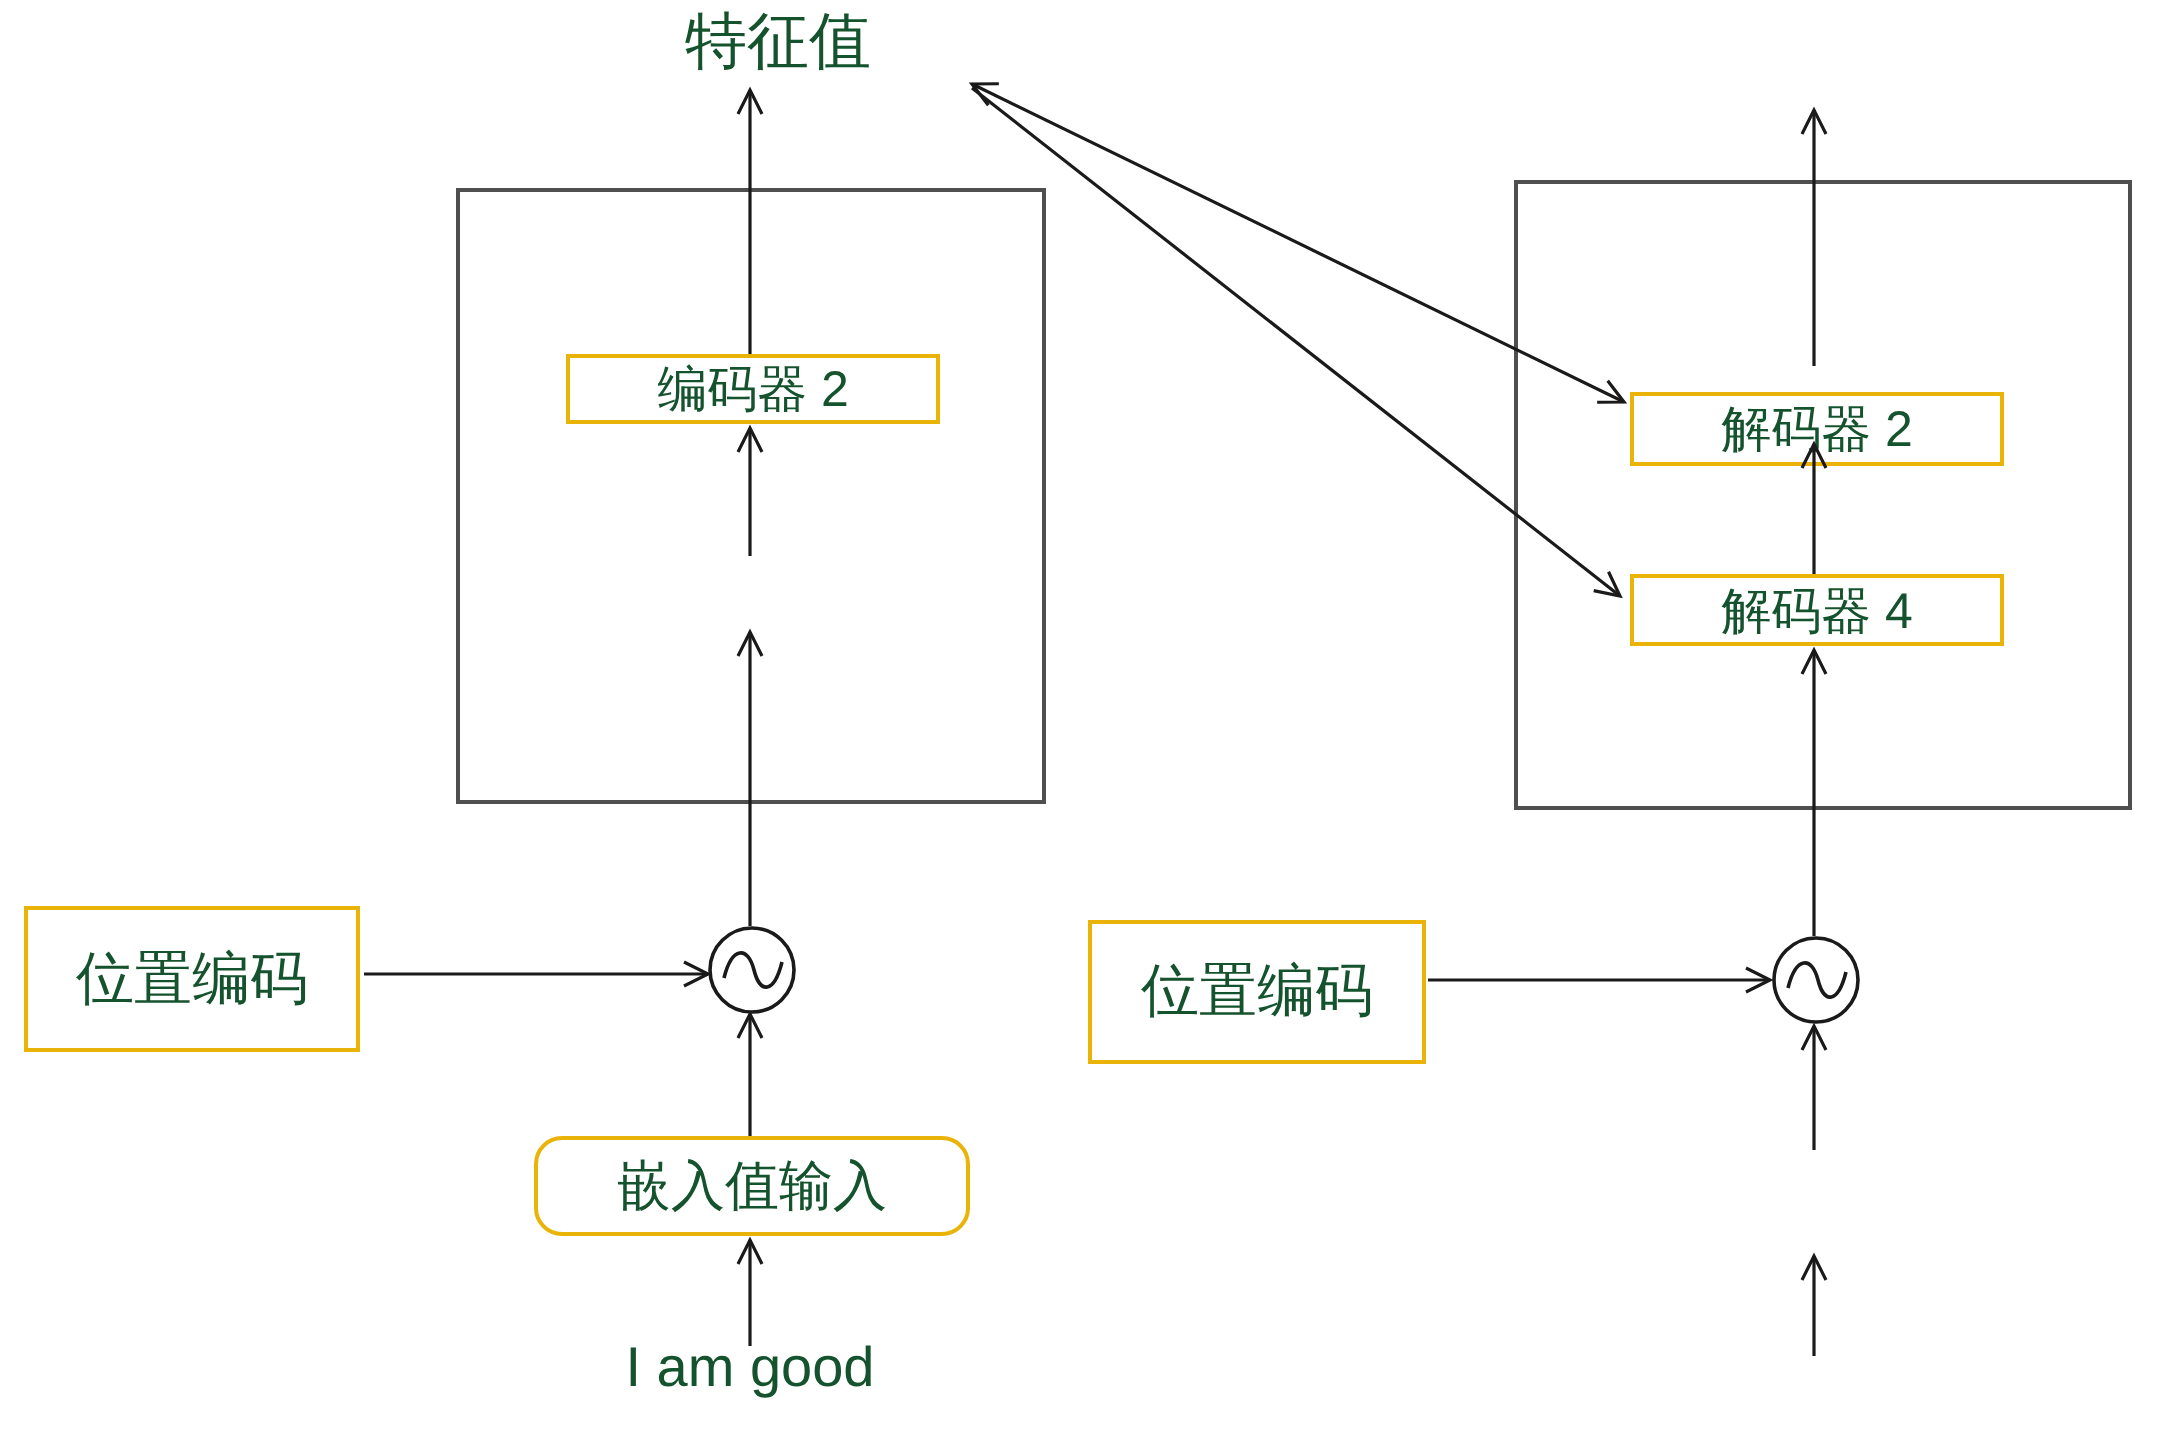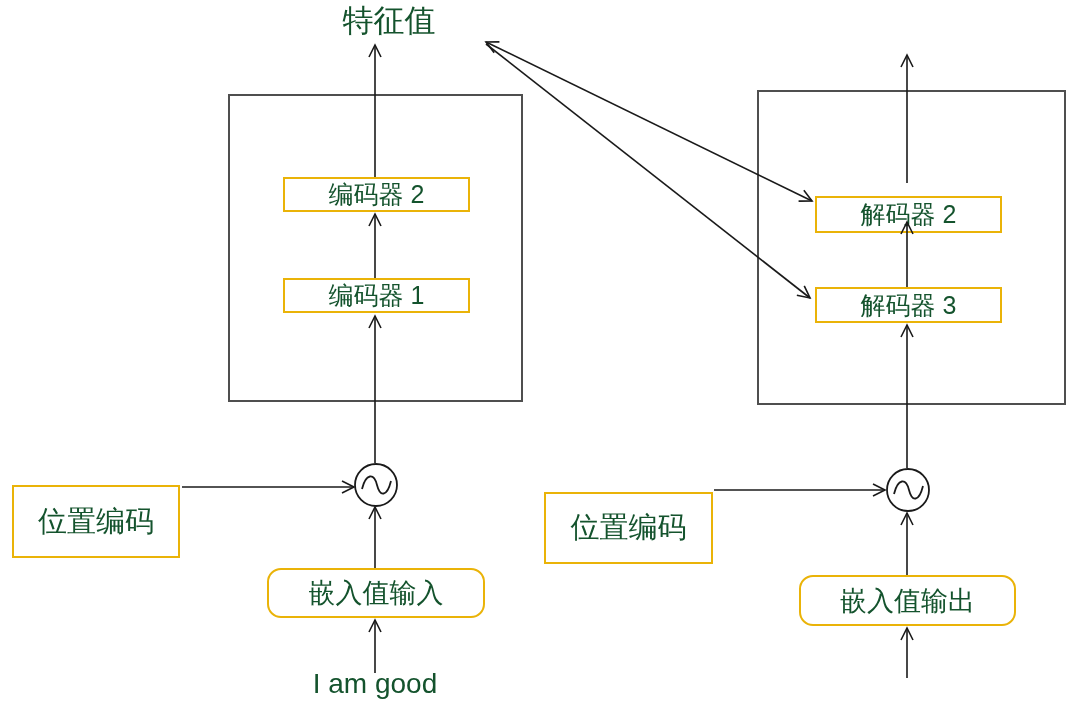--- a/index.html
+++ b/index.html
@@ -9,21 +9,21 @@
     overflow:hidden;
   }
   .abs{position:absolute;box-sizing:border-box;}
   .outer-box{border:2px solid #4f4f4f;background:transparent;}
   .node-box{
     border:2px solid #eab308;background:#ffffff;
     display:flex;align-items:center;justify-content:center;
     white-space:nowrap;
   }
   .enc-label{font-size:25px;}
-  .pos-label{font-size:29px;margin-top:32px;}
+  .pos-label{font-size:29px;}
   .emb-label{font-size:27px;border-radius:14px;}
   .free-text{
     text-align:center;white-space:nowrap;
     font-size:29px;line-height:1.2;
   }
   .t-big{font-size:31px;}
   .t-in{font-size:28px;}
   svg#wires{position:absolute;left:0;top:0;pointer-events:none;}
 </style>
 </head>
@@ -34,35 +34,33 @@
   <div class="abs free-text t-big" style="left:299px;top:2px;width:180px;">特征值</div>
 
 
   <div class="abs free-text t-in" style="left:285px;top:667px;width:180px;">I am good</div>
 
 
   <div class="abs outer-box" style="left:228px;top:94px;width:295px;height:308px;"></div>
 
   <div class="abs node-box enc-label" style="left:283px;top:177px;width:187px;height:35px;">编码器 2</div>
 
-  <div class="abs node-box enc-label" style="left:283px;top:278px;width:187px;height:35px;">编码器 1</div>
 
   <div class="abs node-box pos-label" style="left:12px;top:453px;width:168px;height:73px;">位置编码</div>
 
   <div class="abs node-box emb-label" style="left:267px;top:568px;width:218px;height:50px;">嵌入值输入</div>
 
   <div class="abs outer-box" style="left:757px;top:90px;width:309px;height:315px;"></div>
 
   <div class="abs node-box enc-label" style="left:815px;top:196px;width:187px;height:37px;">解码器 2</div>
 
-  <div class="abs node-box enc-label" style="left:815px;top:287px;width:187px;height:36px;">解码器 3</div>
+  <div class="abs node-box enc-label" style="left:815px;top:287px;width:187px;height:36px;">解码器 4</div>
 
   <div class="abs node-box pos-label" style="left:544px;top:460px;width:169px;height:72px;">位置编码</div>
 
-  <div class="abs node-box emb-label" style="left:799px;top:575px;width:217px;height:51px;">嵌入值输出</div>
 
   <svg id="wires" width="1080" height="726" viewBox="0 0 1080 726">
     <defs>
       <marker id="ah" markerWidth="18" markerHeight="18" refX="15" refY="9" orient="auto-start-reverse" markerUnits="userSpaceOnUse">
         <path d="M3,3 L15,9 L3,15" fill="none" stroke="#1a1a1a" stroke-width="1.6"></path>
       </marker>
     </defs>
 
     <g stroke="#1a1a1a" stroke-width="1.6" fill="none">
 

